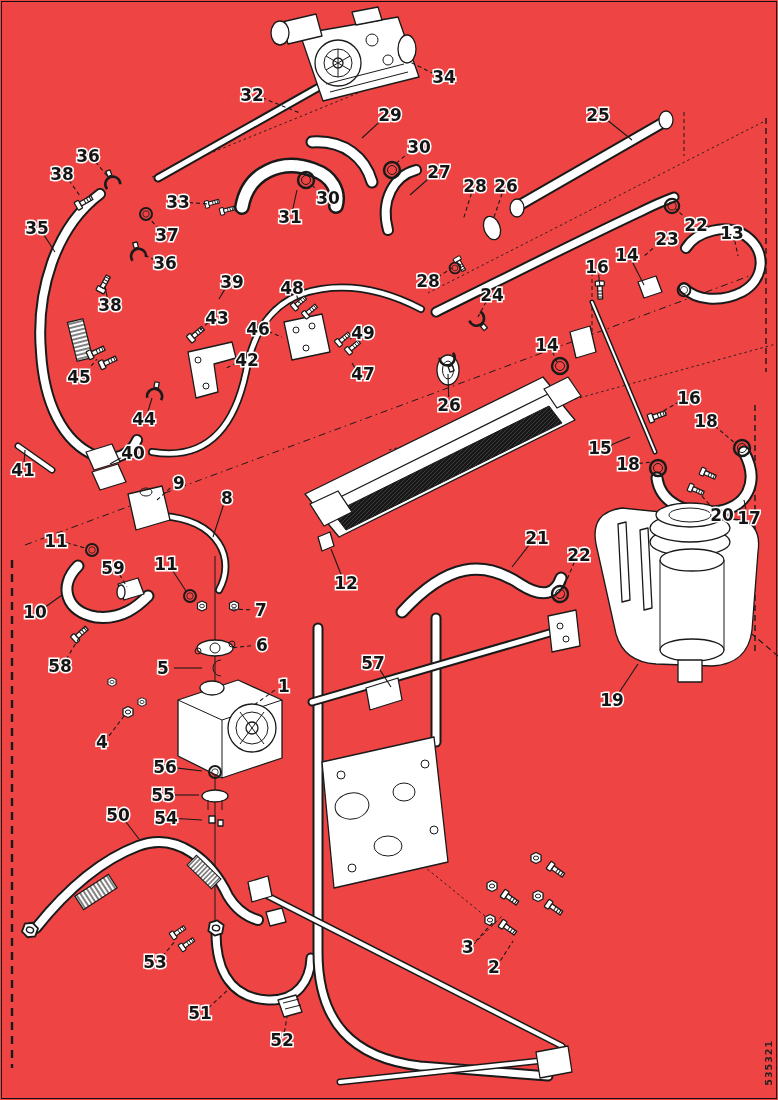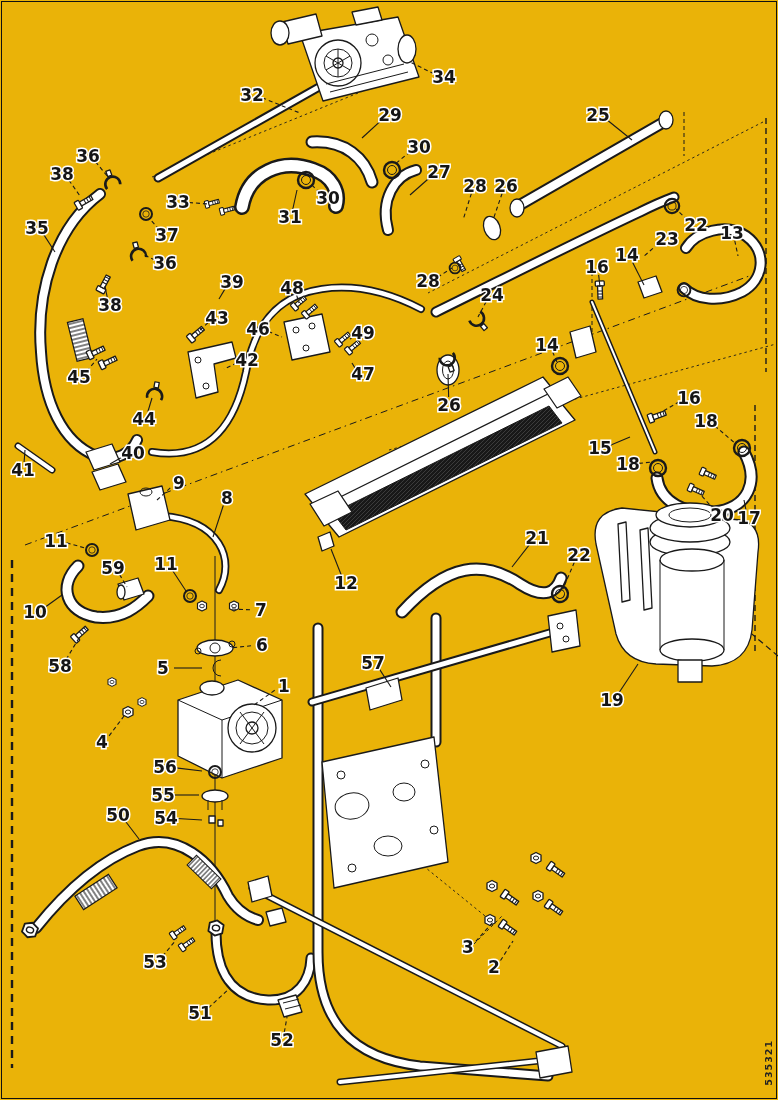--- a/index.html
+++ b/index.html
@@ -1,16 +1,16 @@
 <!DOCTYPE html>
 <html><head>
 <meta charset="utf-8">
 <style>
   html,body{margin:0;padding:0;background:#fff;}
-  .canvas{position:relative;width:778px;height:1100px;background:#eab308;overflow:hidden;
+  .canvas{position:relative;width:778px;height:1100px;background:#ef4444;overflow:hidden;
           font-family:"DejaVu Sans","Liberation Sans",sans-serif;}
   .pageborder{position:absolute;inset:1px;border:1.5px solid #111;pointer-events:none;}
   svg{position:absolute;left:0;top:0;}
   .part{fill:#fff;stroke:#1a1a1a;stroke-width:1.3;stroke-linejoin:round;}
   .thin{fill:none;stroke:#1a1a1a;stroke-width:1;}
   .tb{fill:none;stroke:#1a1a1a;stroke-linecap:round;}
   .tw{fill:none;stroke:#ffffff;stroke-linecap:round;}
   .vcode{position:absolute;right:4px;bottom:14px;writing-mode:vertical-rl;transform:rotate(180deg);
          font-size:9.5px;font-weight:bold;letter-spacing:1px;color:#222;}
   text.callout{font:bold 17px "DejaVu Sans","Liberation Sans",sans-serif;fill:#151515;

